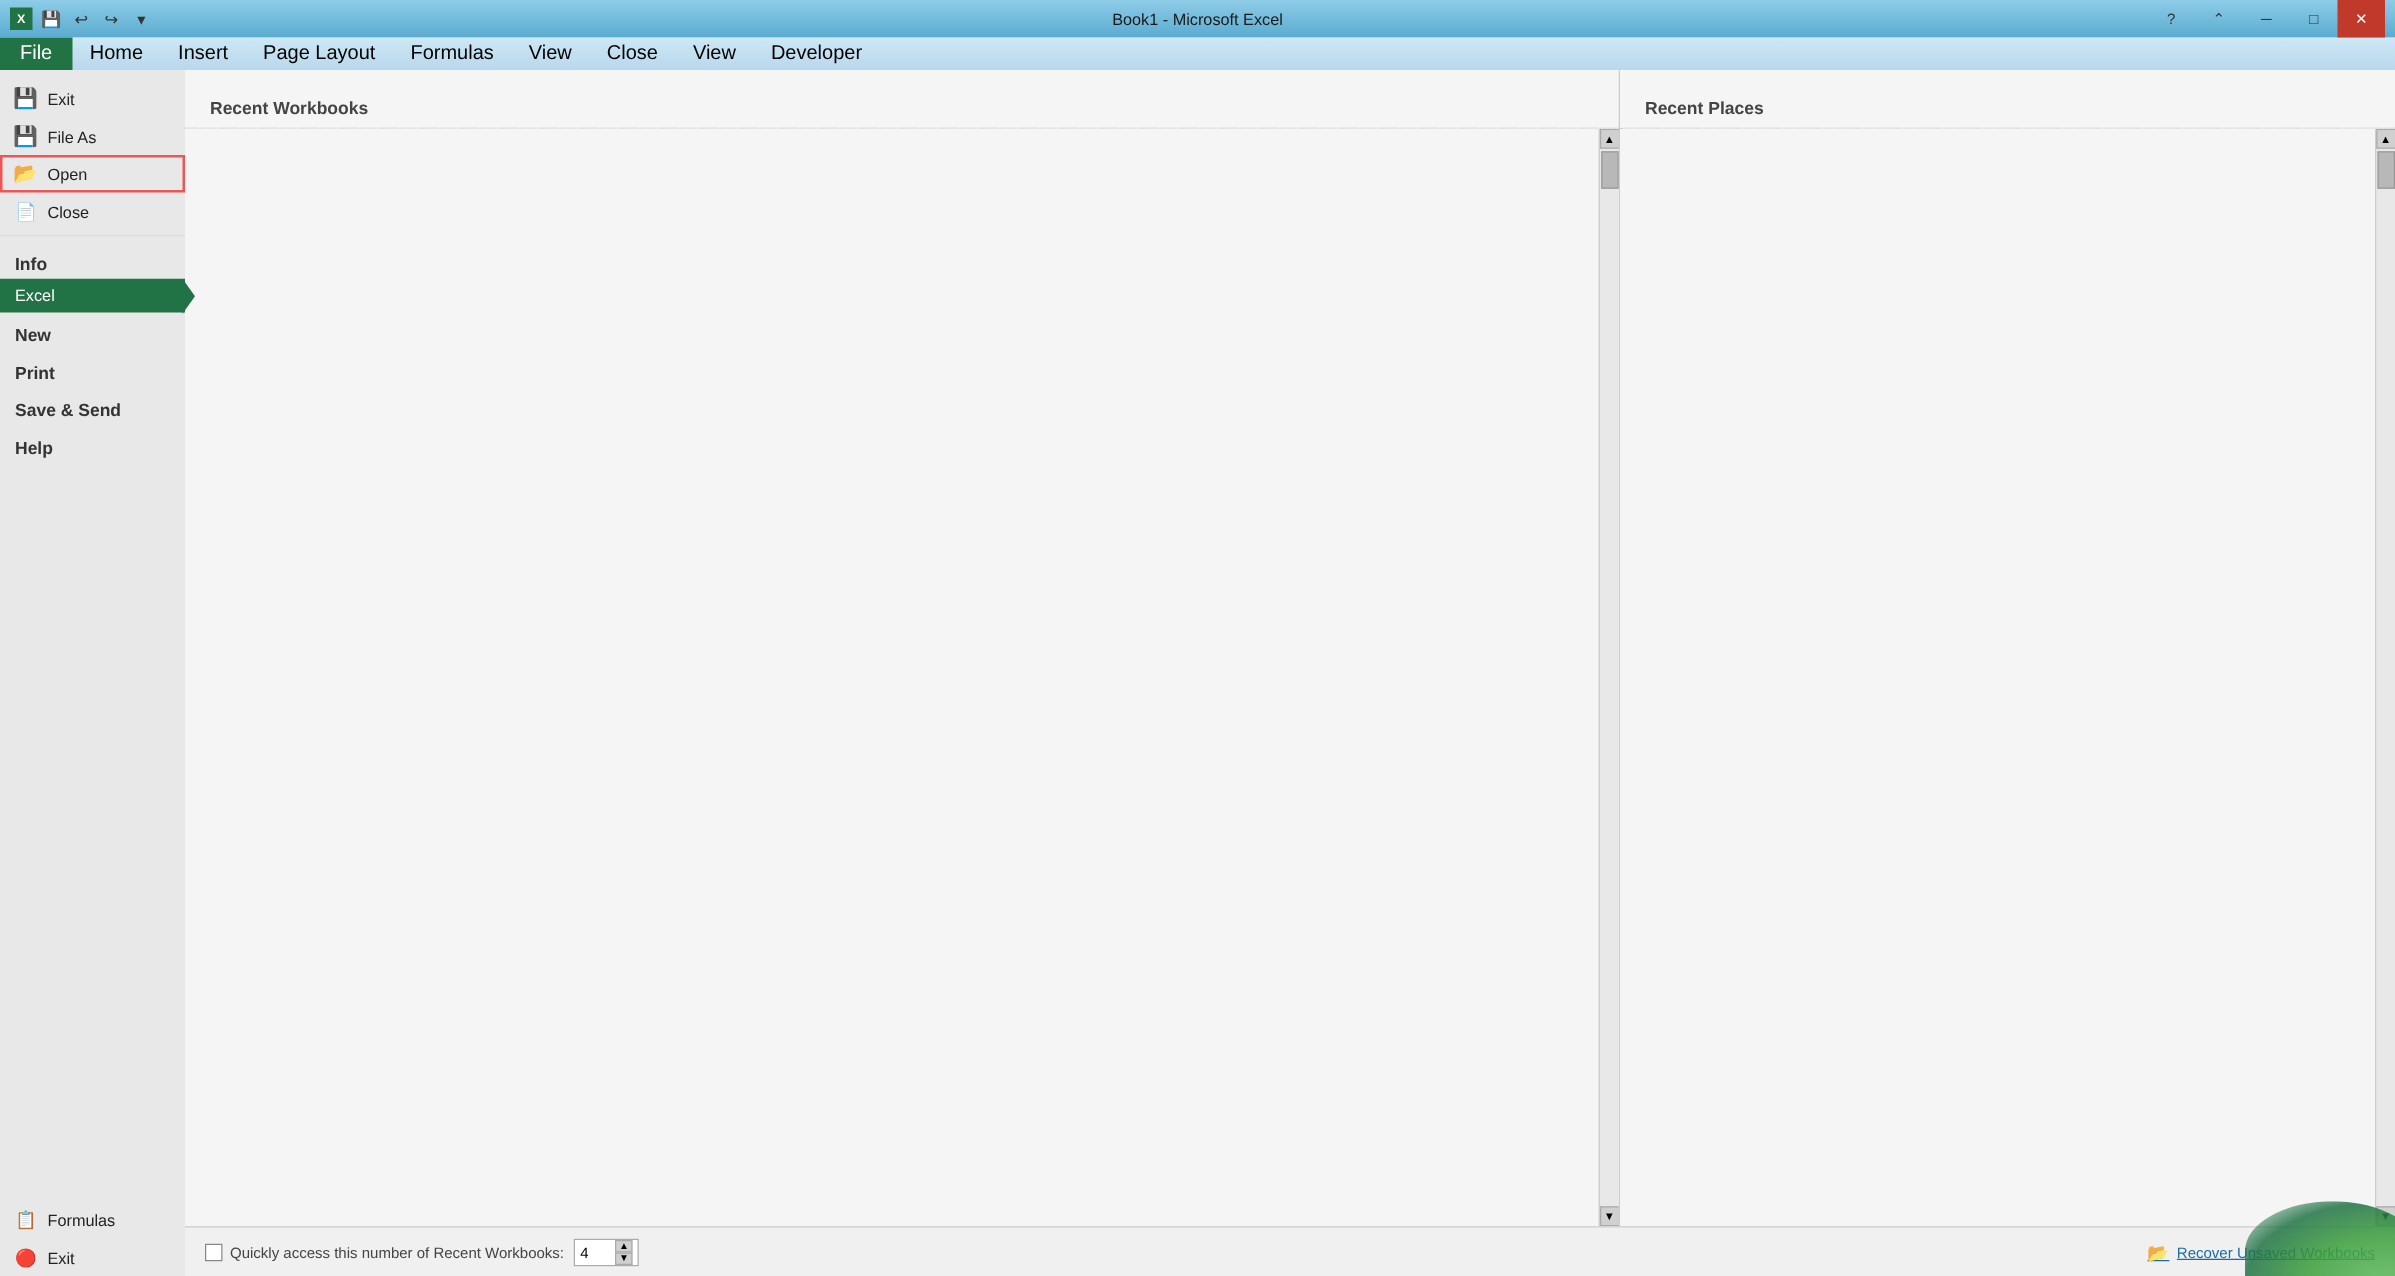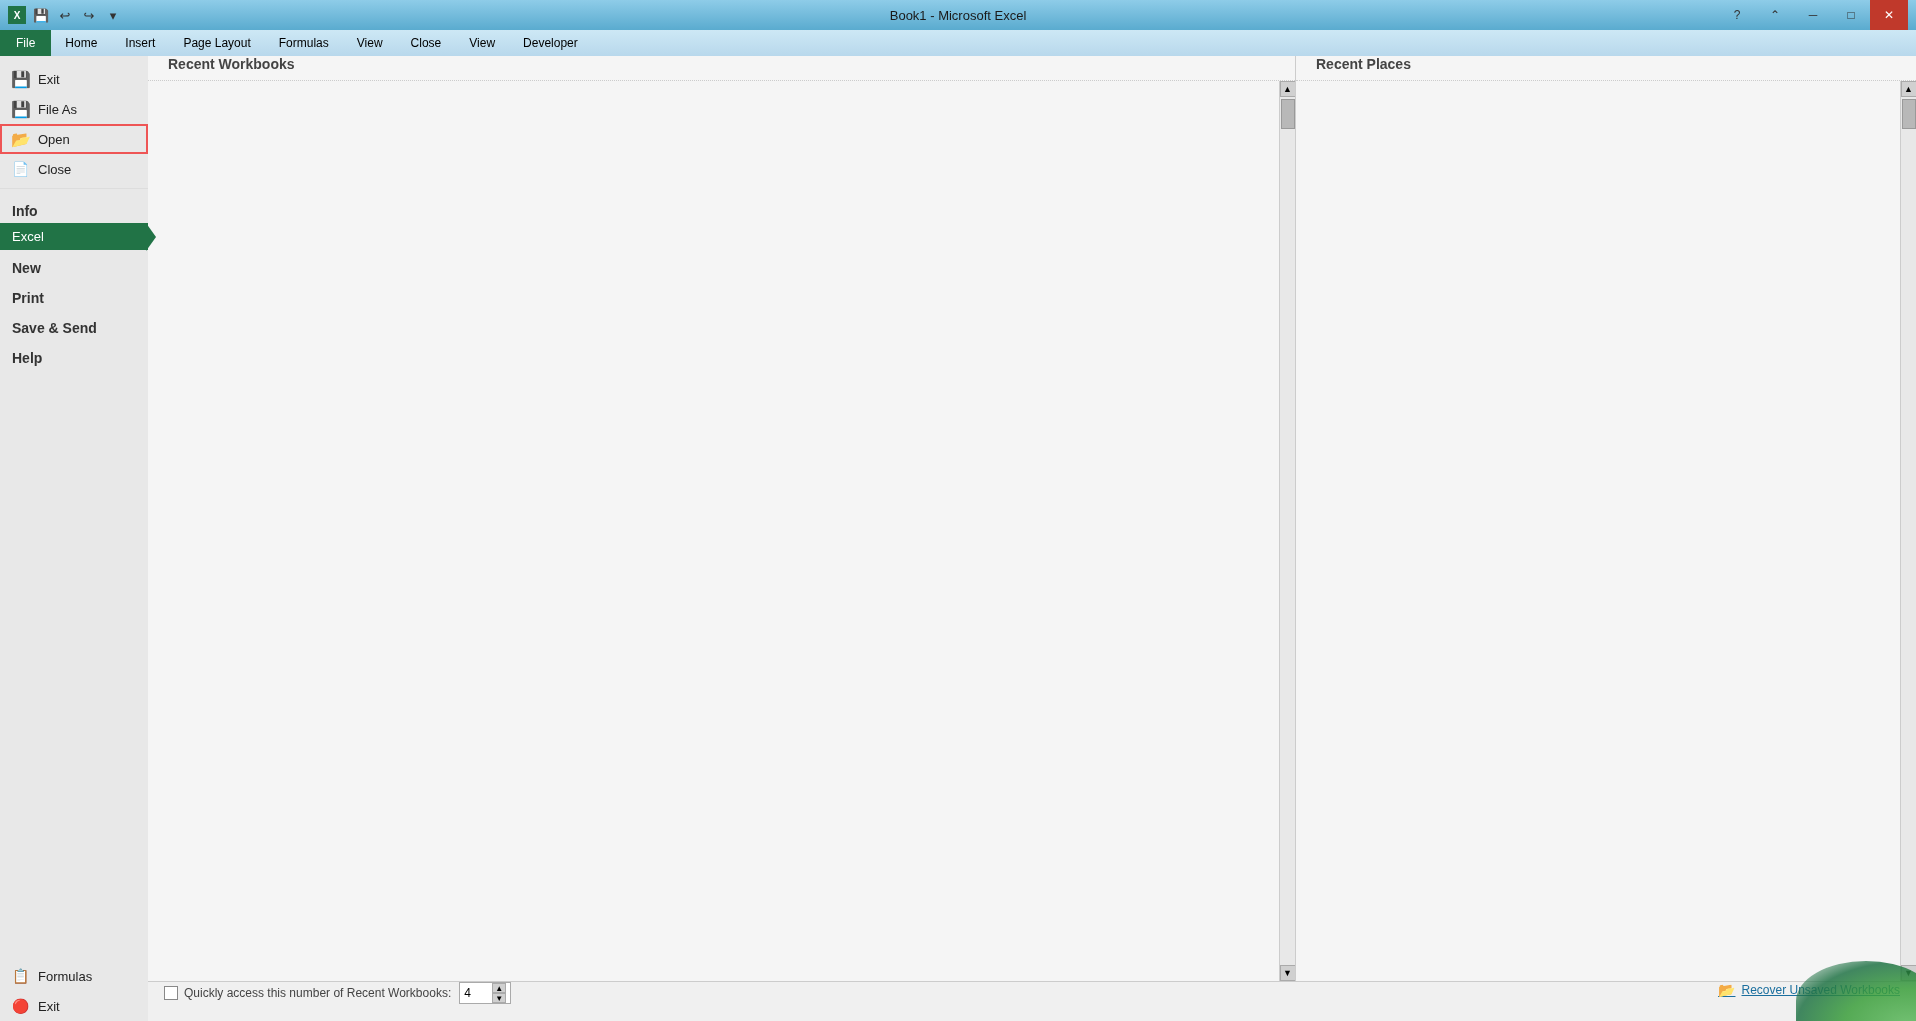--- a/index.html
+++ b/index.html
@@ -49,21 +49,21 @@
     
     .ribbon-tabs {
       height: 26px;
       background: linear-gradient(to bottom, #cde8f5, #b8d8ec);
       display: flex;
       align-items: flex-end;
       padding-left: 0;
     }
     .ribbon-tab {
       padding: 4px 14px;
-      font-size: 12px;
+      font-size: 16px;
       cursor: pointer;
       border: none;
       background: transparent;
       height: 100%;
       display: flex; align-items: center;
     }
     .ribbon-tab.file-tab {
       background: #217346;
       color: white;
       padding: 4px 16px;
@@ -145,21 +145,21 @@
     .recent-workbooks-pane {
       flex: 1;
       border-right: 1px solid #ccc;
       display: flex;
       flex-direction: column;
     }
     .pane-header {
       font-size: 14px;
       font-weight: 600;
       color: #444;
-      padding: 0 20px 8px;
+      padding: 22px 20px 8px;
       border-bottom: 1px dotted #ccc;
     }
     .pane-scroll-area {
       flex: 1;
       position: relative;
       overflow: hidden;
     }
     .scrollbar-track {
       position: absolute;
       right: 0; top: 0; bottom: 0;
@@ -189,21 +189,21 @@
       display: flex;
       flex-direction: column;
     }
 
     
     .bottom-bar {
       height: 40px;
       background: #f0f0f0;
       border-top: 1px solid #ccc;
       display: flex;
-      align-items: flex-start;
+      align-items: center;
       padding: 0 16px;
       gap: 16px;
       position: relative;
     }
     .bottom-left {
       display: flex; align-items: center; gap: 8px;
     }
     .checkbox-label {
       display: flex; align-items: center; gap: 6px; font-size: 12px; color: #444;
     }

